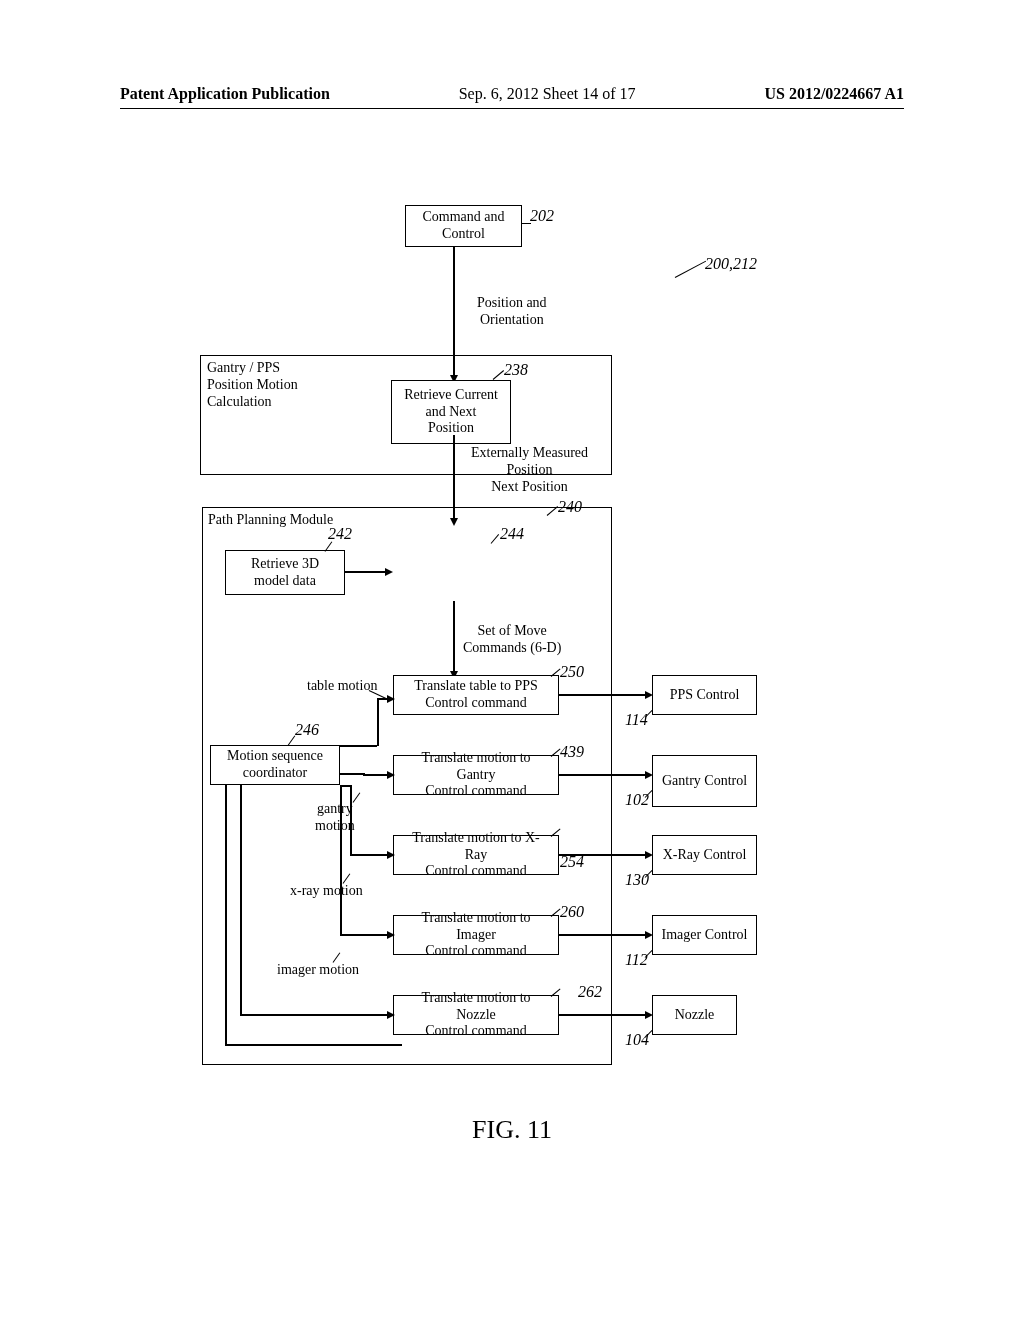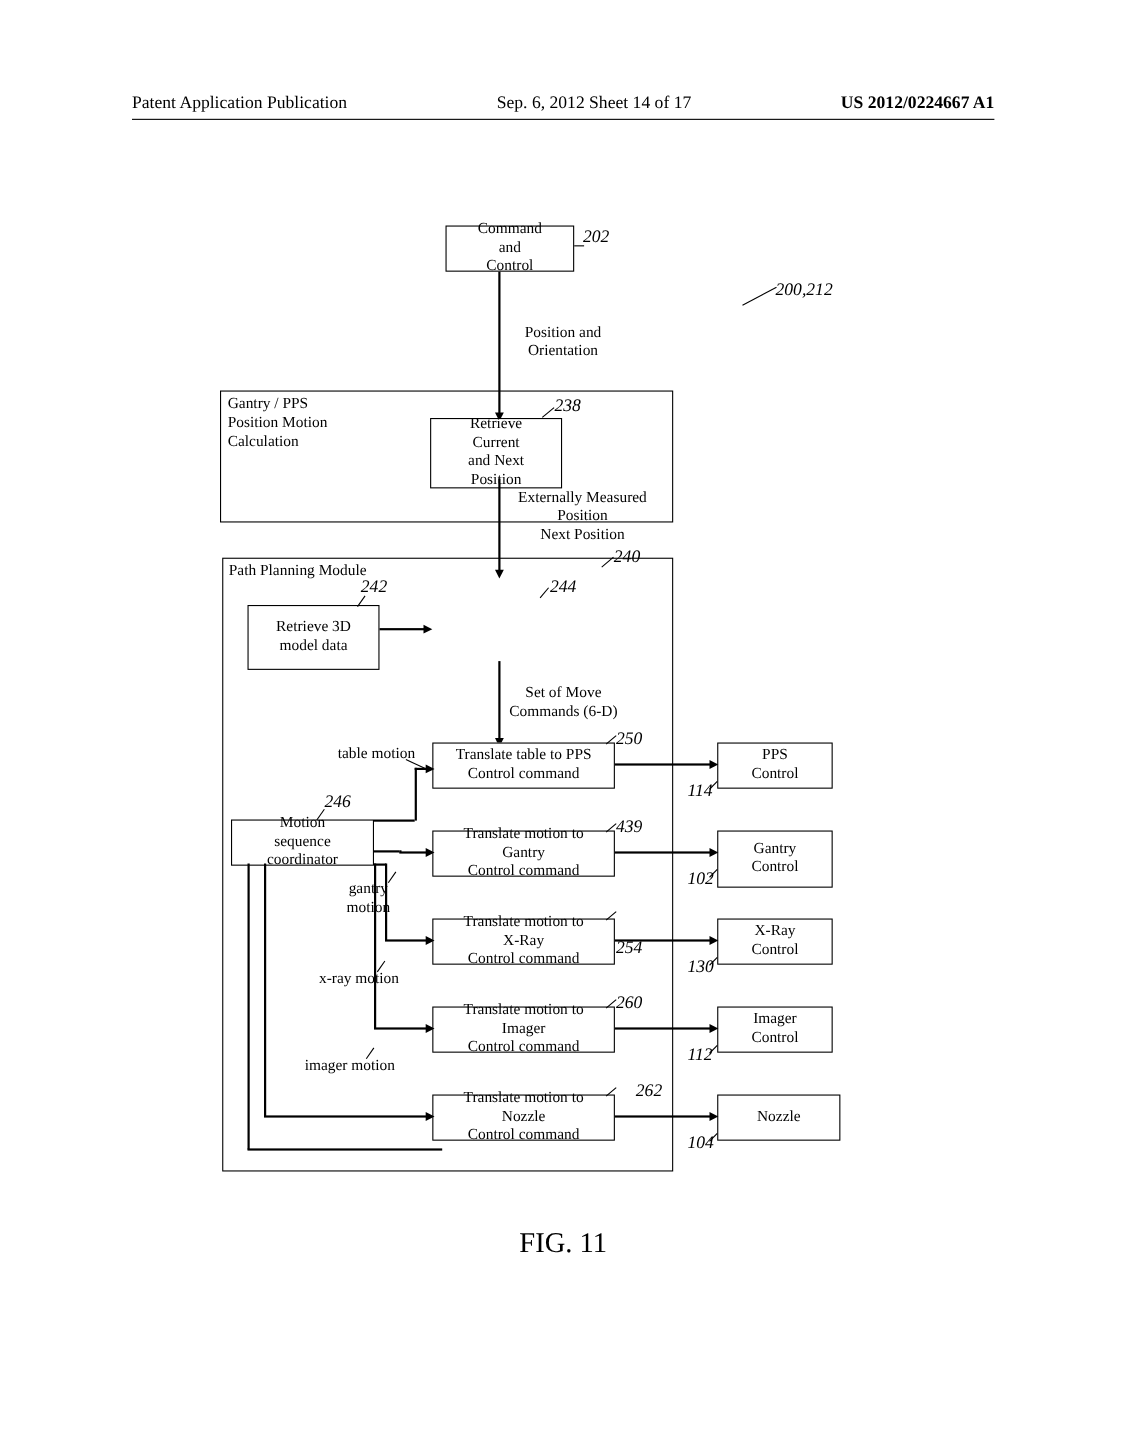--- a/index.html
+++ b/index.html
@@ -18,21 +18,21 @@
       position: absolute;
       top: 85px;
       left: 0;
       right: 0;
       display: flex;
       justify-content: space-between;
       padding: 0 120px;
       font-size: 16px;
     }
     .header-left {
-      font-weight: normal;
+      font-weight: bold;
     }
     .header-right {
       font-weight: bold;
     }
     .header-border {
       position: absolute;
       top: 108px;
       left: 120px;
       right: 120px;
       height: 1px;
@@ -47,21 +47,21 @@
     }
     .box {
       position: absolute;
       border: 1.5px solid black;
       font-family: "Times New Roman", serif;
       font-size: 14px;
       display: flex;
       align-items: center;
       justify-content: center;
       text-align: center;
-      padding: 20px;
+      padding: 8px;
       line-height: 1.2;
       background: white;
     }
     .outer-box {
       position: absolute;
       border: 1.5px solid black;
       background: transparent;
     }
     .label {
       position: absolute;
@@ -154,21 +154,21 @@
 
   <div class="label" style="left:276px; top:240px; white-space:pre-line;">Externally Measured
 Position
 Next Position</div>
 
   <div class="outer-box" style="left:7px; top:302px; width:410px; height:558px;"></div>
   <div class="label" style="left:13px; top:307px; text-align:left;">Path Planning Module</div>
   <div class="ref-num" style="left:363px; top:293px;">240</div>
   <div class="line" style="left:352px; top:310px; width:14px; height:1px; transform:rotate(-40deg); transform-origin:left center;"></div>
 
-  <div class="box" style="left:30px; top:345px; width:120px; height:59px; white-space:pre-line;">Retrieve 3D
+  <div class="box" style="left:30px; top:345px; width:120px; height:45px; white-space:pre-line;">Retrieve 3D
 model data</div>
   <div class="ref-num" style="left:133px; top:320px;">242</div>
   <div class="line" style="left:130px; top:346px; width:12px; height:1px; transform:rotate(-55deg); transform-origin:left center;"></div>
 
   <div class="ref-num" style="left:305px; top:320px;">244</div>
   <div class="line" style="left:296px; top:338px; width:12px; height:1px; transform:rotate(-50deg); transform-origin:left center;"></div>
 
   <div class="line arrow-right" style="left:150px; top:366px; width:42px; height:1.5px;"></div>
 
   <div class="line arrow-down" style="left:258px; top:396px; width:1.5px; height:72px;"></div>
@@ -228,21 +228,21 @@
   <div class="line" style="left:450px; top:592px; width:10px; height:1px; transform:rotate(-45deg); transform-origin:left center;"></div>
 
   <div class="box" style="left:457px; top:630px; width:105px; height:40px;">X-Ray Control</div>
   <div class="ref-num" style="left:430px; top:666px;">130</div>
   <div class="line" style="left:450px; top:672px; width:10px; height:1px; transform:rotate(-45deg); transform-origin:left center;"></div>
 
   <div class="box" style="left:457px; top:710px; width:105px; height:40px;">Imager Control</div>
   <div class="ref-num" style="left:430px; top:746px;">112</div>
   <div class="line" style="left:450px; top:752px; width:10px; height:1px; transform:rotate(-45deg); transform-origin:left center;"></div>
 
-  <div class="box" style="left:457px; top:790px; width:112px; height:40px;">Nozzle</div>
+  <div class="box" style="left:457px; top:790px; width:85px; height:40px;">Nozzle</div>
   <div class="ref-num" style="left:430px; top:826px;">104</div>
   <div class="line" style="left:450px; top:832px; width:10px; height:1px; transform:rotate(-45deg); transform-origin:left center;"></div>
 
   <div class="line arrow-right" style="left:364px; top:489px; width:88px; height:1.5px;"></div>
   <div class="line arrow-right" style="left:364px; top:569px; width:88px; height:1.5px;"></div>
   <div class="line arrow-right" style="left:364px; top:649px; width:88px; height:1.5px;"></div>
   <div class="line arrow-right" style="left:364px; top:729px; width:88px; height:1.5px;"></div>
   <div class="line arrow-right" style="left:364px; top:809px; width:88px; height:1.5px;"></div>
 
   <div class="line" style="left:182px; top:493px; width:1.5px; height:48px;"></div>

